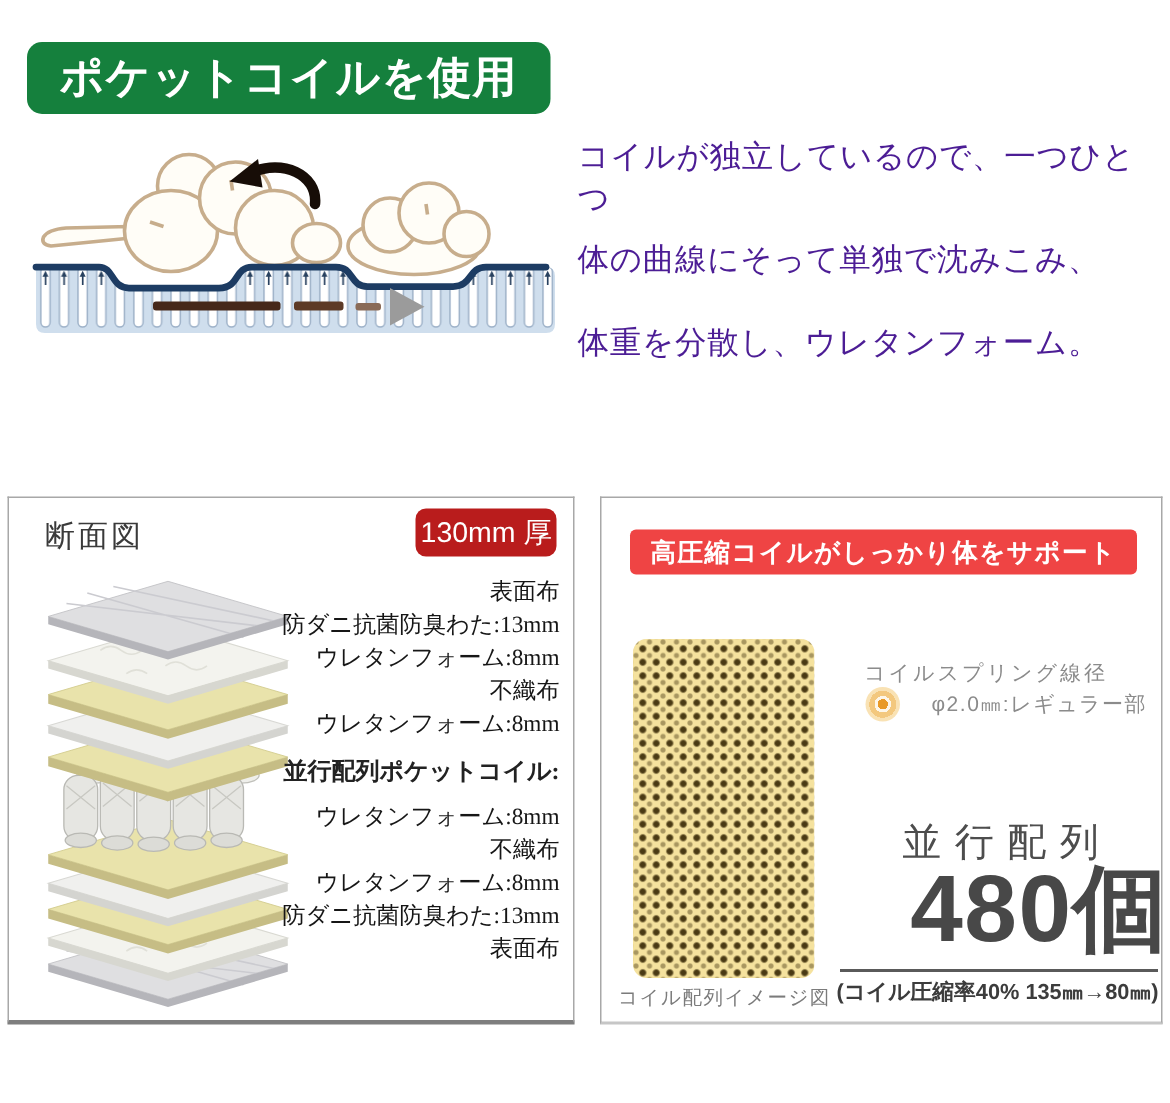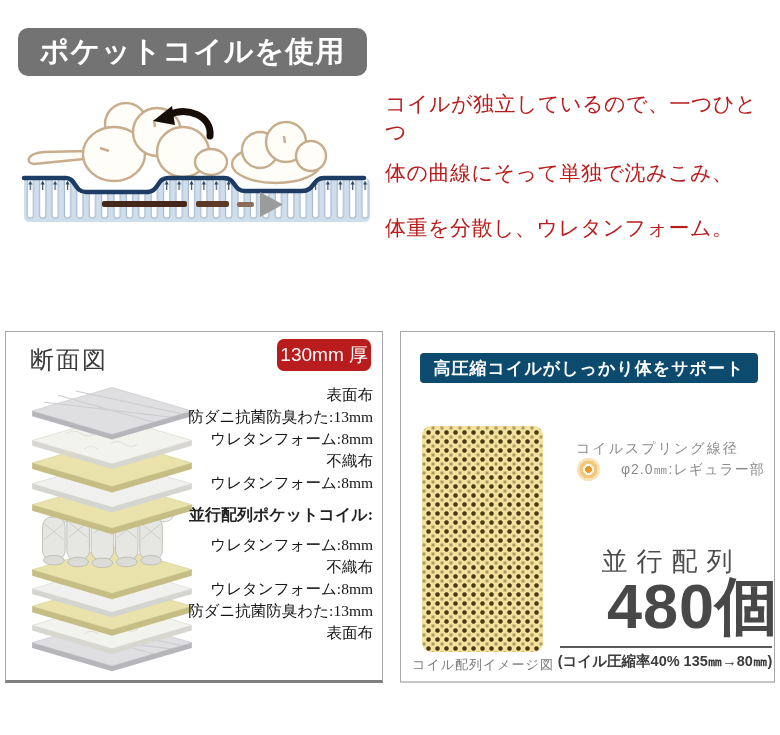--- a/index.html
+++ b/index.html
@@ -2,47 +2,47 @@
 <html><head>
 <meta charset="utf-8">
 <style>
   * { margin:0; padding:0; box-sizing:border-box; }
   html,body { width:780px; height:735px; background:#ffffff; overflow:hidden;
     font-family:"Liberation Sans", sans-serif; }
   .abs { position:absolute; }
 
   
   #title-badge { left:18px; top:28px; width:349px; height:48px;
-    background:#737373; border-radius:10px; color:#fff;
+    background:#15803d; border-radius:10px; color:#fff;
     font-size:29px; font-weight:bold; letter-spacing:1px;
     display:flex; align-items:center; justify-content:center; }
 
   
   #intro { left:385px; top:90px; width:392px;
-    font-family:"Liberation Serif", serif; font-size:21px; color:#b91c1c; }
+    font-family:"Liberation Serif", serif; font-size:21px; color:#4c1d95; }
   #intro .line { height:55px; display:flex; align-items:center; letter-spacing:0.5px; }
 
   
   .panel { background:#fff; border:1px solid #a8a8a8; }
   #cross-panel { left:5px; top:331px; width:378px; height:352px; border-bottom:3px solid #7e7e7e; }
   #support-panel { left:400px; top:331px; width:375px; height:352px; border-bottom:2px solid #c6c6c6; }
 
   
-  #cross-heading { left:24px; top:12px; font-size:24px; color:#3a3a3a; letter-spacing:2px; }
+  #cross-heading { left:24px; top:12px; font-size:20px; color:#3a3a3a; letter-spacing:2px; }
   #thickness-badge { right:11px; top:7px; background:#b91c1c; color:#fff;
     font-size:19px; padding:3px 3px; border-radius:7px; }
   #layers-svg { left:4px; top:46px; }
   #layer-labels { right:9px; top:52px; width:230px; text-align:right;
     font-family:"Liberation Serif", serif; font-size:15.5px; color:#161616; }
   #layer-labels .row { line-height:22px; }
   #coil-label { font-family:Liberation Serif, serif; font-weight:bold;
     font-size:16px; color:#222; line-height:20px; margin:11px 0 9px 0; }
 
   
-  #support-banner { left:19px; top:21px; width:338px; height:30px; background:#0c4a6e;
+  #support-banner { left:19px; top:21px; width:338px; height:30px; background:#ef4444;
     border-radius:4px; color:#fff; font-size:17px; font-weight:bold;
     display:flex; align-items:center; justify-content:center; letter-spacing:1px; }
   #coil-grid { left:21px; top:94px; width:121px; height:226px; border-radius:9px;
     background-color:#f5e29e;
     background-image:
       radial-gradient(circle, #4a3a14 1.6px, rgba(74,58,20,.5) 2.3px, transparent 2.8px),
       radial-gradient(circle, rgba(74,58,20,.45) 1.3px, transparent 2.1px);
     background-size:9px 9px, 9px 9px;
     background-position:2px 2px, 6.5px 6.5px; }
   #grid-caption { left:0; top:324px; width:164px; text-align:center;

